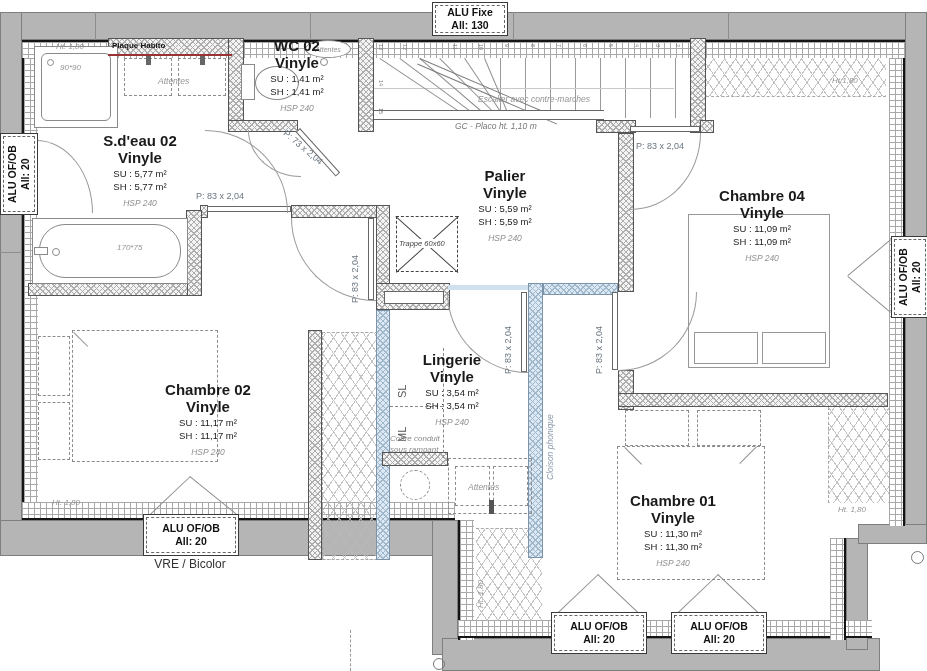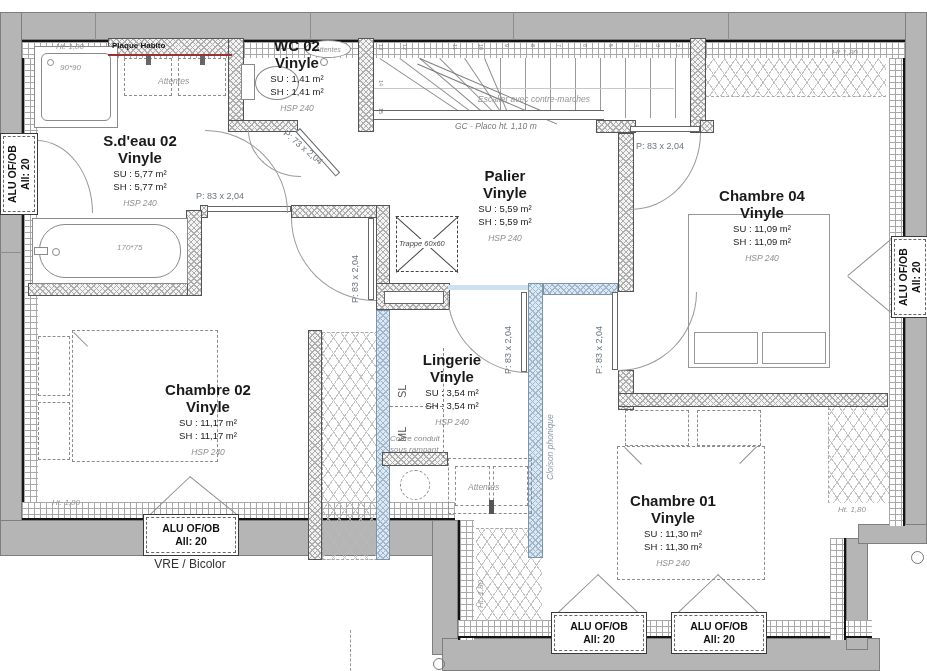--- a/index.html
+++ b/index.html
@@ -157,20 +157,24 @@
   <div class="dl" style="left:636px;top:141px;">P: 83 x 2,04</div>
 
   <div class="leaf" style="left:521px;top:292px;width:6px;height:80px;"></div>
   <div class="arc-sw" style="left:447px;top:292px;width:80px;height:80px;"></div>
   <div class="dl vt" style="left:503px;top:298px;height:76px;">P: 83 x 2,04</div>
 
   <div class="leaf" style="left:612px;top:292px;width:6px;height:78px;"></div>
   <div class="arc-se" style="left:618px;top:292px;width:78px;height:78px;"></div>
   <div class="dl vt" style="left:594px;top:298px;height:76px;">P: 83 x 2,04</div>
 
+  <div class="win" style="left:432px;top:2px;width:74px;height:32px;">
+    <span>ALU Fixe</span>
+    <span>All:  130</span>
+  </div>
   <div class="win" style="left:0;top:133px;width:36px;height:80px;">
     <div class="rot">
       <span>ALU OF/OB</span>
       <span>All:  20</span>
     </div>
   </div>
   <div class="arc-ne" style="left:36px;top:140px;width:56px;height:72px;"></div>
   <div class="win" style="left:891px;top:236px;width:36px;height:80px;">
     <div class="rot">
       <span>ALU OF/OB</span>
@@ -305,21 +309,21 @@
   <div class="rm" style="left:623px;top:493px;width:100px;">
     <div class="nm">Chambre 01</div>
     <div class="nm">Vinyle</div>
     <div class="su">SU : 11,30 m²</div>
     <div class="su">SH : 11,30 m²</div>
     <div class="hsp">HSP 240</div>
   </div>
 
   <div class="it" style="left:112px;top:41px;font-style:normal;font-weight:bold;font-size:8px;color:#111;z-index:5;">Plaque Habito</div>
   <div class="it" style="left:56px;top:42px;z-index:5;">Ht. 1,80</div>
-  <div class="it" style="left:832px;top:48px;">Ht.1,80</div>
+  <div class="it" style="left:832px;top:76px;">Ht.1,80</div>
   <div class="it" style="left:838px;top:505px;">Ht. 1,80</div>
   <div class="it" style="left:52px;top:498px;">Ht. 1,80</div>
   <div class="it vt" style="left:476px;top:568px;height:40px;">Ht. 1,80</div>
 
   <div class="abs" style="left:433px;top:658px;width:10px;height:10px;border:1px solid #777;border-radius:50%;"></div>
   <div class="abs" style="left:911px;top:551px;width:11px;height:11px;border:1px solid #777;border-radius:50%;"></div>
   <div class="abs" style="left:350px;top:630px;width:0;height:41px;border-left:1px dashed #999;"></div>
 
 </div>
 

